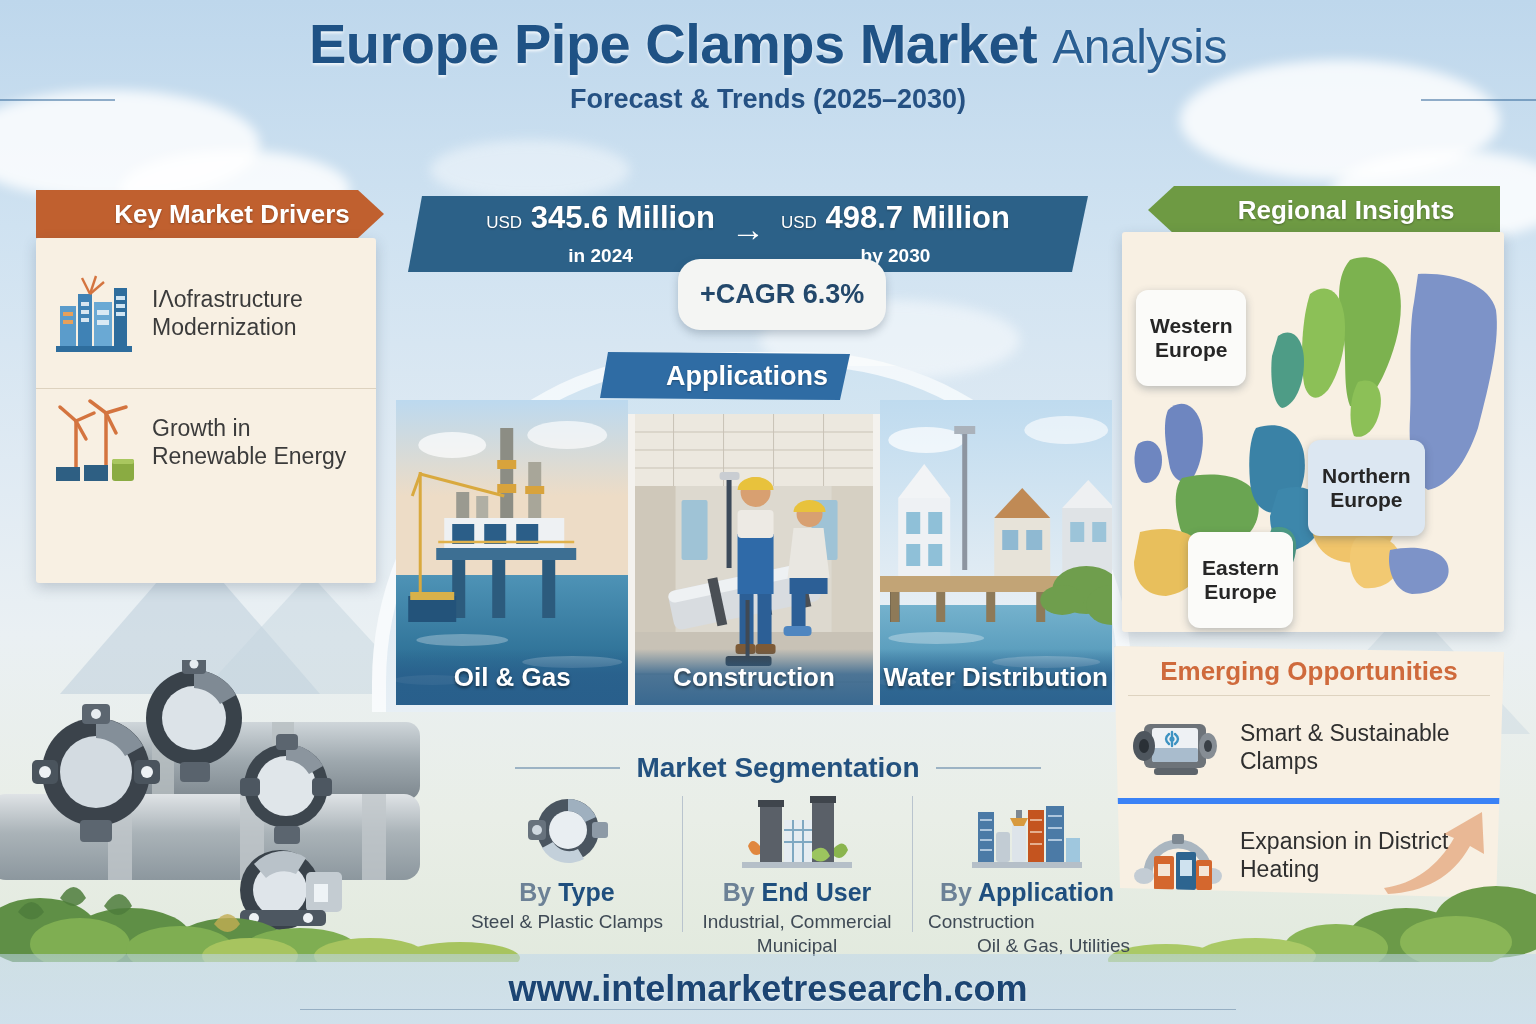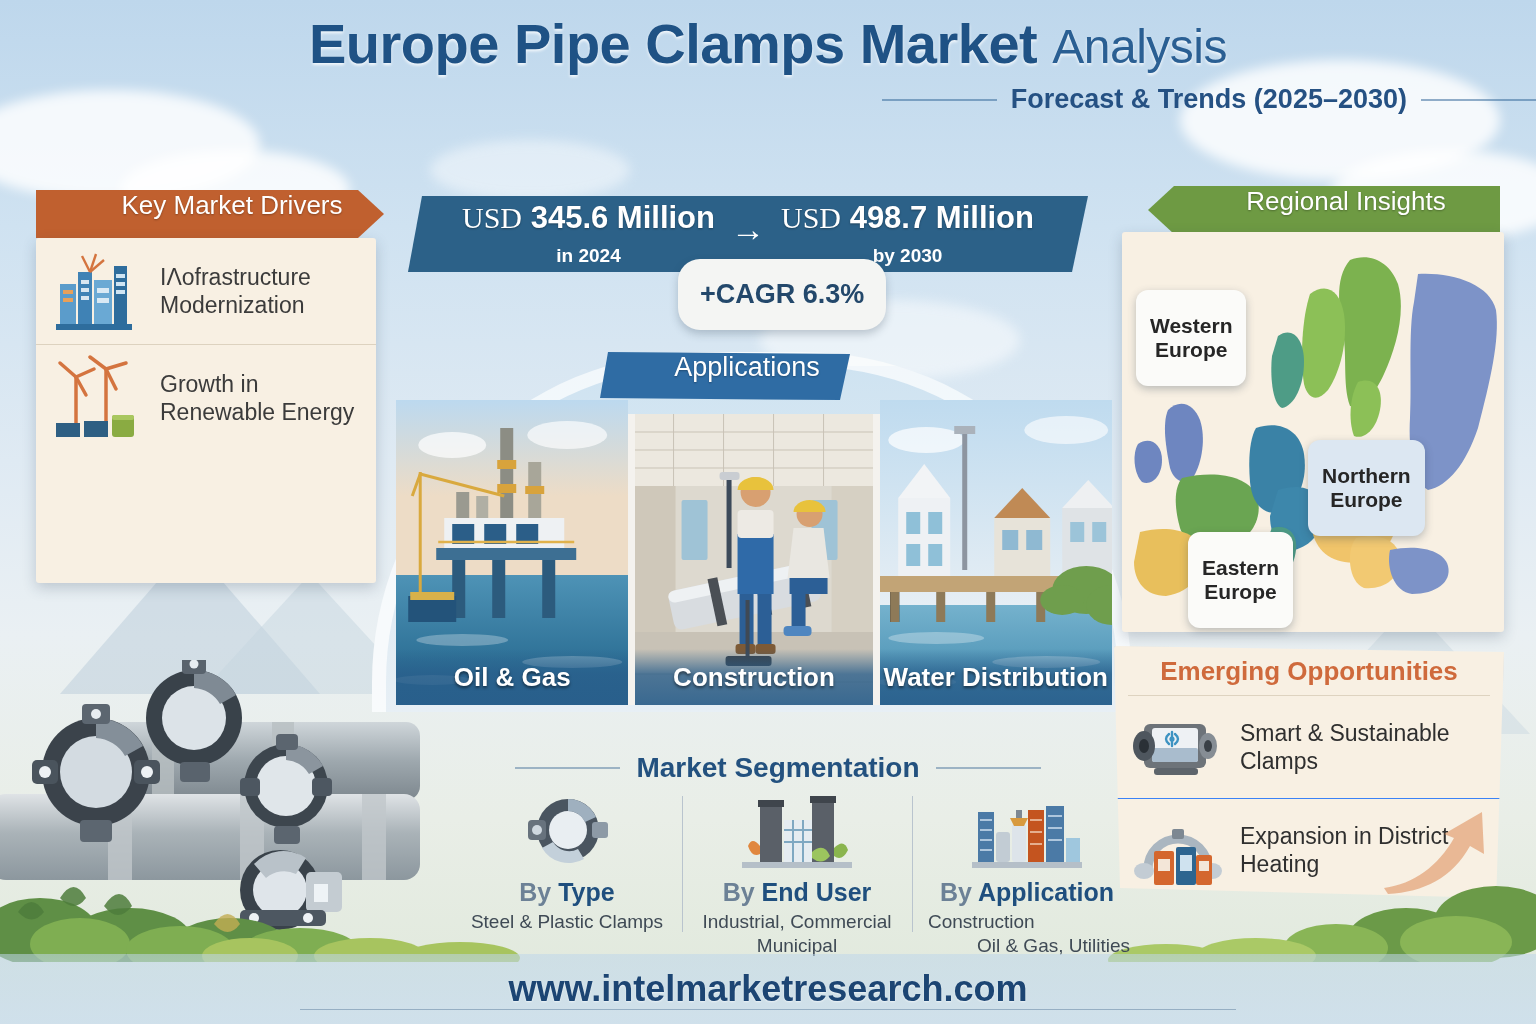--- a/index.html
+++ b/index.html
@@ -11,49 +11,49 @@
   }
   .sky-clouds{position:absolute;inset:0;pointer-events:none;}
   .cloud{position:absolute;background:rgba(255,255,255,.82);border-radius:50%;filter:blur(6px);}
   .mountain{position:absolute;bottom:120px;width:0;height:0;border-style:solid;opacity:.5;}
 
   
   .title-wrap{position:absolute;top:14px;left:0;width:100%;text-align:center;z-index:6;}
   .title{font-size:56px;font-weight:bold;color:#1f5285;letter-spacing:-.5px;line-height:1.08;
          text-shadow:0 2px 3px rgba(255,255,255,.8);}
   .title .light{font-weight:normal;font-size:48px;color:#2a5f93;}
-  .subtitle-row{display:flex;align-items:center;justify-content:flex-end;gap:14px;margin-top:10px;}
+  .subtitle-row{display:flex;align-items:center;justify-content:space-between;gap:14px;margin-top:10px;}
   .sub-rule{width:115px;height:2px;background:#3a6d9c;opacity:.55;}
   .subtitle{font-size:27px;font-weight:bold;color:#255183;}
 
   
   .panel{position:absolute;background:#f8f0e3;border-radius:3px;
          box-shadow:0 5px 14px rgba(40,60,80,.22);}
-  .banner{position:absolute;color:#fff;font-weight:normal;display:flex;align-items:flex-start;
+  .banner{position:absolute;color:#fff;font-weight:bold;display:flex;align-items:center;
           justify-content:center;text-shadow:0 1px 2px rgba(0,0,0,.3);padding-left:44px;}
   .banner.orange{background:#c0602f;}
   .banner.green{background:#6e9a43;}
   .banner.blue{background:#2f6ca4;}
   .notch-r{clip-path:polygon(0 0,calc(100% - 26px) 0,100% 50%,calc(100% - 26px) 100%,0 100%);}
   .notch-l{clip-path:polygon(26px 0,100% 0,100% 100%,26px 100%,0 50%);}
 
   
-  .driver-row{display:flex;align-items:center;gap:20px;padding:10px 16px;}
+  .driver-row{display:flex;align-items:center;gap:12px;padding:10px 16px;margin-top:22px;}
   .driver-row + .driver-row{border-top:1px solid #ddd2bf;}
   .driver-icon{width:88px;height:86px;flex:none;position:relative;}
   .driver-text{font-size:23px;color:#3b3b3b;line-height:1.22;}
 
   
   .kpi{position:absolute;left:408px;top:196px;width:680px;height:76px;background:#2c6188;
        clip-path:polygon(14px 0,100% 0,calc(100% - 16px) 100%,0 100%);
        box-shadow:0 5px 12px rgba(30,50,70,.3);}
   .kpi-inner{display:flex;align-items:center;justify-content:center;height:100%;gap:12px;color:#fff;}
   .kpi-col{text-align:center;line-height:1.05;}
   .kpi-big{font-size:31px;font-weight:bold;text-shadow:0 1px 2px rgba(0,0,0,.35);}
-  .kpi-big .lbl{font-weight:normal;font-size:30px;font-family:Liberation Serif, serif;}
+  .kpi-big .lbl{font-weight:normal;font-size:17px;}
   .kpi-small{font-size:19px;font-weight:bold;margin-top:12px;}
   .kpi-arrow{font-size:34px;font-weight:bold;padding:0 4px;margin-top:-10px;}
   .cagr{position:absolute;left:678px;top:259px;padding:20px 22px;background:#f4f5f3;border-radius:22px;
         font-size:27px;font-weight:bold;color:#23486b;box-shadow:0 4px 9px rgba(40,60,80,.25);}
 
   
   .arch{position:absolute;left:372px;top:352px;width:760px;height:360px;
         border:14px solid rgba(255,255,255,.72);border-bottom:none;
         border-top-left-radius:330px;border-top-right-radius:330px;
         background:linear-gradient(180deg,#cfe3f1 0%,#e7eff5 100%);overflow:hidden;}
@@ -84,21 +84,21 @@
   .seg-col + .seg-col::before{content:"";position:absolute;left:0;top:6px;bottom:28px;width:1px;background:#b9c4ce;}
   .seg-icon{height:78px;display:flex;align-items:flex-end;justify-content:center;}
   .seg-h{font-size:25px;font-weight:bold;color:#1f4f7e;margin-top:10px;}
   .seg-h .soft{color:#6c8196;}
   .seg-s{font-size:19px;color:#3f4a55;line-height:1.35;margin-top:2px;}
   .seg-s2{font-size:19px;color:#3f4a55;}
 
   
   .opp-title{font-size:26px;font-weight:bold;color:#cf6a3c;text-align:center;padding:10px 0 8px;}
   .opp-row{display:flex;align-items:center;gap:14px;padding:12px 16px;}
-  .opp-row + .opp-row{border-top:1px solid #3b82f6;}
+  .opp-row + .opp-row{border-top:6px solid #3b82f6;}
   .opp-icon{width:96px;height:78px;flex:none;position:relative;}
   .opp-text{font-size:23px;color:#2f2f2f;line-height:1.22;}
   .opp-sep{height:1px;background:#ded3c0;margin:0 14px;}
 
   
   .footer{position:absolute;left:0;bottom:0;width:100%;height:70px;
     background:linear-gradient(180deg,rgba(190,214,234,.55),rgba(205,223,238,.85));
     display:flex;align-items:center;justify-content:center;z-index:8;}
   .footer-url{font-size:36px;font-weight:bold;color:#1c4573;text-shadow:0 1px 2px rgba(255,255,255,.6);}
   .footer-rule{position:absolute;bottom:14px;left:300px;width:936px;height:1px;background:#5d7e9e;opacity:.5;}

